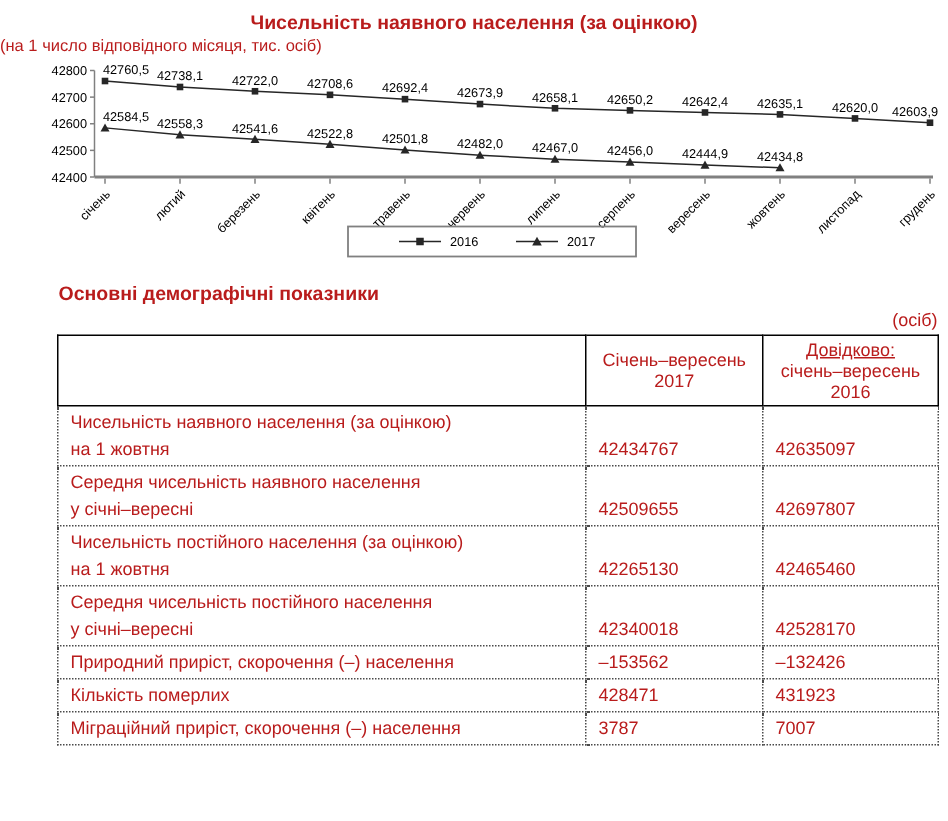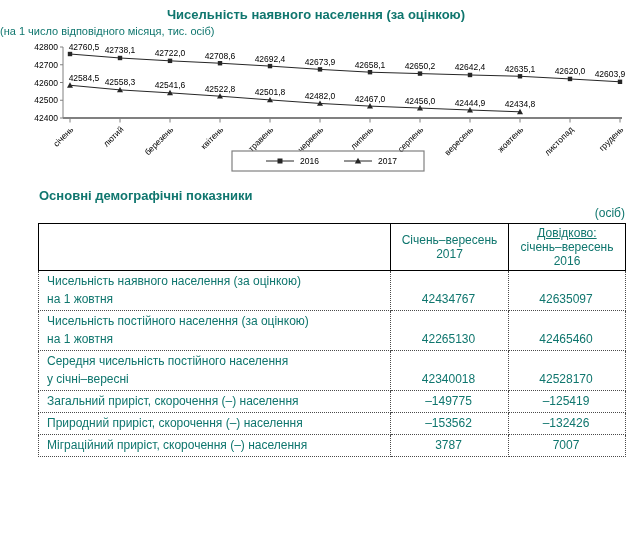--- a/index.html
+++ b/index.html
@@ -2,21 +2,21 @@
 <html><head>
 <meta charset="utf-8">
 <style>
   html, body { margin: 0; padding: 0; background: #fff; }
   .page {
     position: relative;
     width: 632px;
     height: 547px;
     background: #fff;
     font-family: "Liberation Sans", sans-serif;
-    color: #0f766e;
+    color: #b91c1c;
     overflow: hidden;
   }
   .chart-title {
     position: absolute; top: 7px; left: 0; width: 100%;
     text-align: center; font-size: 13px; font-weight: bold;
   }
   .chart-subtitle {
     position: absolute; top: 25px; left: 0; width: 100%;
     font-size: 11px;
   }
@@ -40,21 +40,21 @@
     height: 40px; padding: 2px 4px; font-size: 12px; line-height: 14px;
   }
   table.demo-table tbody td {
     border: 1px dotted #4a4a4a;
     vertical-align: bottom;
     padding: 1px 8px 2px 8px;
     line-height: 18px;
   }
   table.demo-table tbody tr.two td { height: 35px; }
   table.demo-table tbody tr.one td { height: 17px; }
-  td.val { text-align: center; padding-right: 10px !important; }
+  td.val { text-align: left; padding-right: 10px !important; }
   .underline { text-decoration: underline; text-align: center; }
   .squiggle {
     text-decoration: underline;
     text-decoration-style: wavy;
     text-decoration-color: #cc0000;
     text-decoration-skip-ink: none;
   }
   td.indent { padding-left: 20px !important; }
 </style>
 </head>
@@ -184,45 +184,53 @@
         <tr class="two">
           <td>
             <div>Чисельність наявного населення (за оцінкою)</div>
             <div>на 1 жовтня</div>
           </td>
           <td class="val">42434767</td>
           <td class="val">42635097</td>
         </tr>
         <tr class="two">
           <td>
+            <div>Середня чисельність наявного населення</div>
+            <div>у січні–вересні</div>
+          </td>
+          <td class="val">42509655</td>
+          <td class="val">42697807</td>
+        </tr>
+        <tr class="two">
+          <td>
             <div>Чисельність постійного населення (за оцінкою)</div>
             <div>на 1 жовтня</div>
           </td>
           <td class="val">42265130</td>
           <td class="val">42465460</td>
         </tr>
         <tr class="two">
           <td>
             <div>Середня чисельність постійного населення</div>
             <div>у січні–вересні</div>
           </td>
           <td class="val">42340018</td>
           <td class="val">42528170</td>
-        </tr>
-        <tr class="one">
-          <td>Загальний приріст, скорочення (–) населення</td>
-          <td class="val">–149775</td>
-          <td class="val">–125419</td>
         </tr>
         <tr class="one">
           <td>Природний приріст, скорочення (–) населення</td>
           <td class="val">–153562</td>
           <td class="val">–132426</td>
         </tr>
         <tr class="one">
+          <td>Кількість померлих</td>
+          <td class="val">428471</td>
+          <td class="val">431923</td>
+        </tr>
+        <tr class="one">
           <td>Міграційний приріст, скорочення (–) населення</td>
           <td class="val">3787</td>
           <td class="val">7007</td>
         </tr>
       </tbody>
   </table>
 
 </div>
 
 </body></html>

